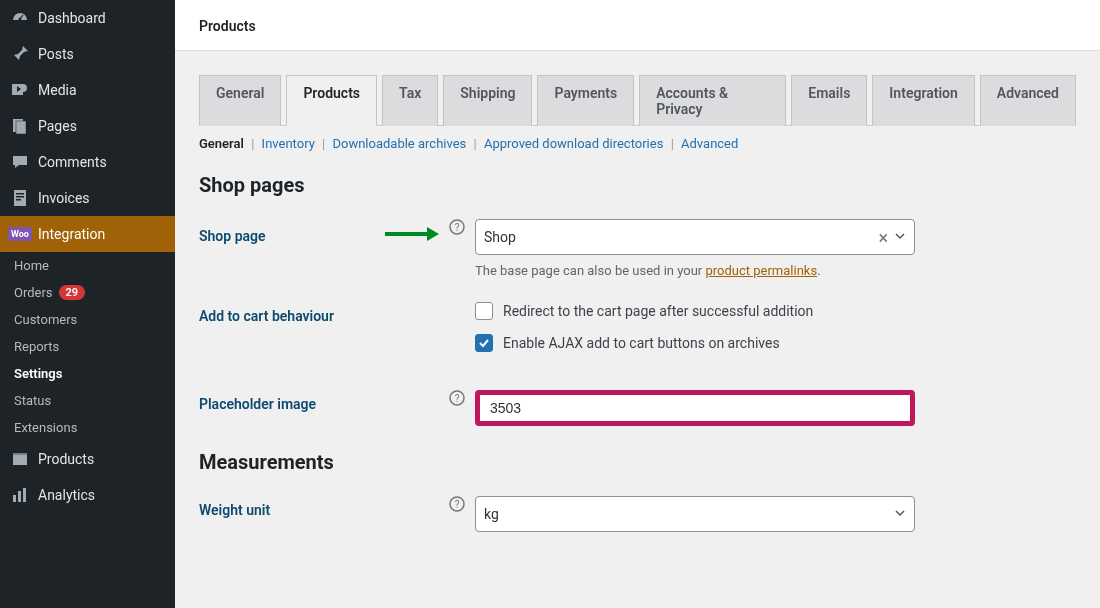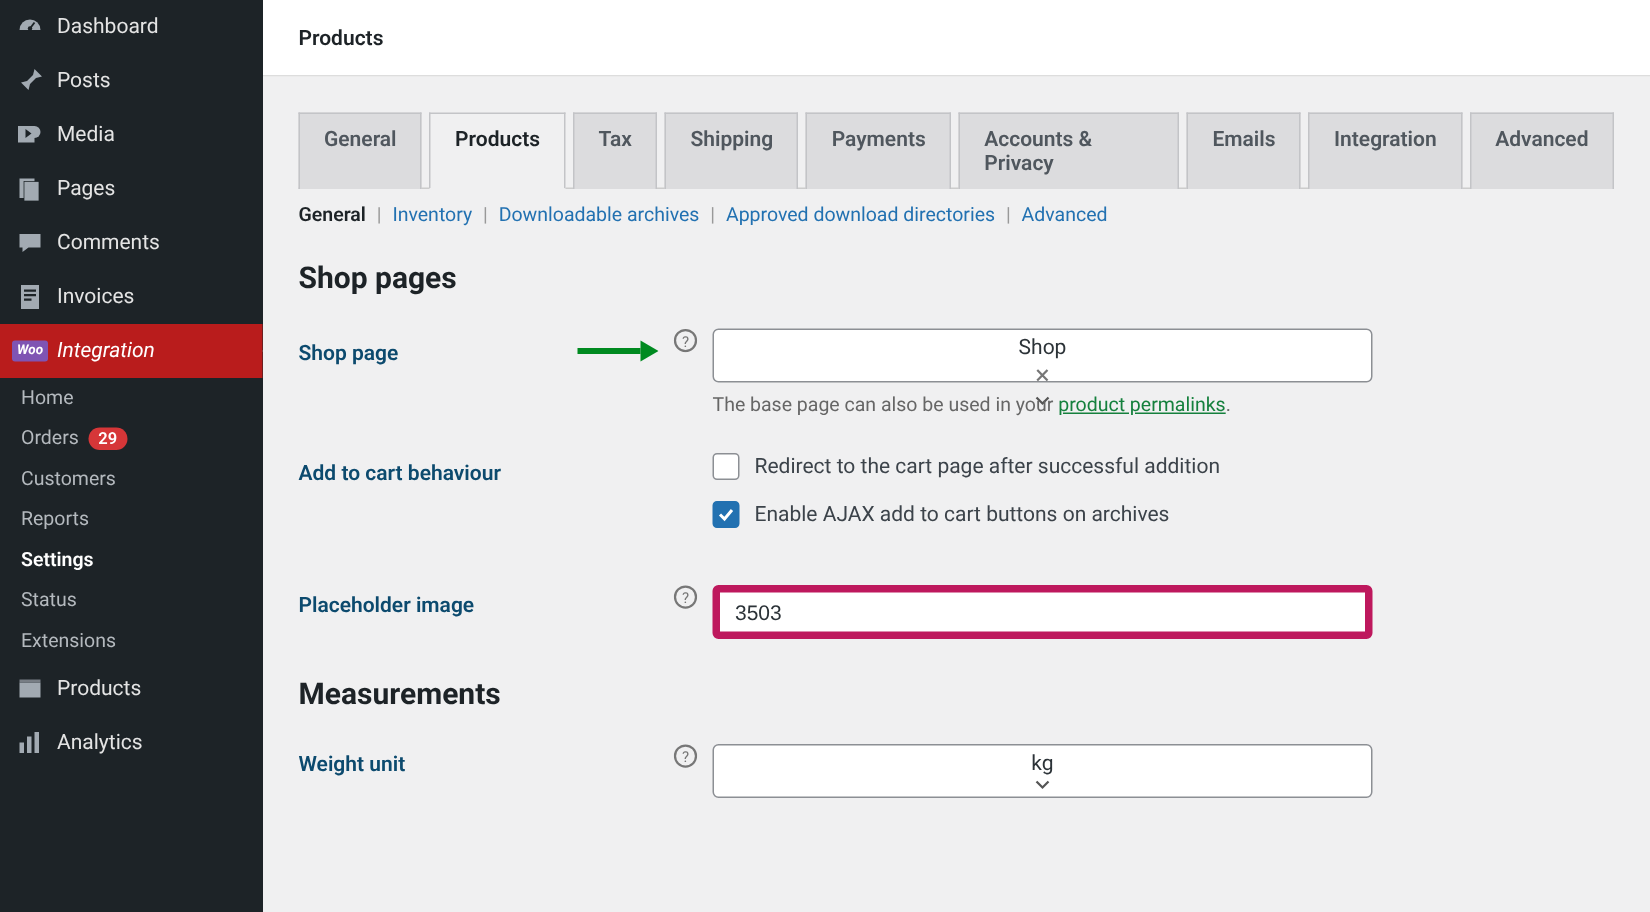--- a/index.html
+++ b/index.html
@@ -1,47 +1,47 @@
 <!DOCTYPE html>
 <html><head>
 <meta charset="utf-8">
 <style>
 * { box-sizing: border-box; margin: 0; padding: 0; }
 body { font-family: -apple-system, BlinkMacSystemFont, "Segoe UI", Roboto, sans-serif; font-size: 13px; color: #3c434a; background: #f0f0f1; width: 1100px; height: 608px; overflow: hidden; display: flex; }
 .sidebar { width: 175px; background: #1d2327; color: #f0f0f1; height: 100%; overflow-y: auto; }
 .sb-item { display: flex; align-items: center; padding: 8px 10px; color: #e4e4e4; cursor: pointer; font-size: 14px; position: relative; }
 .sb-item .icon { width: 20px; height: 20px; margin-right: 8px; display: flex; align-items: center; justify-content: center; }
-.sb-item.active { background: #b91c1c; color: #fff; font-style: italic; }
+.sb-item.active { background: #a16207; color: #fff; }
 .sb-item.active::after { content: ''; position: absolute; right: -8px; top: 50%; transform: translateY(-50%); border: 8px solid transparent; border-right-color: #f0f0f1; }
 .sb-sub { padding: 6px 10px 6px 14px; color: #b4b9be; cursor: pointer; font-size: 13px; display: flex; align-items: center; }
 .sb-sub.current { color: #fff; font-weight: 600; }
 .badge { background: #d63638; color: #fff; border-radius: 10px; padding: 1px 7px; font-size: 11px; margin-left: 6px; font-weight: 600; }
 .content { flex: 1; padding: 0; overflow-y: auto; }
 .header-bar { background: #fff; padding: 18px 24px 16px; border-bottom: 1px solid #ddd; }
 .page-title { font-size: 14px; font-weight: 600; color: #1d2327; }
 .inner { padding: 24px 24px 0 24px; }
 .tabs { display: flex; gap: 5px; border-bottom: 1px solid #ccc; margin-bottom: 10px; }
 .tab { padding: 9px 16px; background: #dcdcde; color: #50575e; cursor: pointer; font-size: 14px; font-weight: 600; border: 1px solid #c3c4c7; border-bottom: none; margin-bottom: -1px; }
 .tab.active { background: #f0f0f1; color: #1d2327; border-bottom: 1px solid #f0f0f1; }
 .subtabs { font-size: 13px; margin-bottom: 22px; }
 .subtabs span { color: #2271b1; cursor: pointer; }
 .subtabs span.current { color: #1d2327; font-weight: 600; cursor: default; }
 .subtabs .sep { color: #999; margin: 0 4px; }
 h2.section { font-size: 20px; font-weight: 700; color: #1d2327; margin: 12px 0 22px 0; }
 .form-row { display: flex; align-items: flex-start; margin-bottom: 24px; }
 .form-label { width: 250px; font-size: 14px; font-weight: 600; color: #0c4a6e; padding-top: 6px; display: flex; align-items: center; }
 .form-field { flex: 1; }
 .help-icon { width: 16px; height: 16px; color: #777; display: inline-flex; align-items: center; justify-content: center; margin-right: 10px; vertical-align: middle; }
-.select-box { display: flex; align-items: center; border: 1px solid #8c8f94; border-radius: 4px; background: #fff; padding: 4px 8px; width: 440px; height: 36px; cursor: pointer; font-size: 14px; flex-direction: column; }
+.select-box { display: flex; align-items: center; border: 1px solid #8c8f94; border-radius: 4px; background: #fff; padding: 4px 8px; width: 440px; height: 36px; cursor: pointer; font-size: 14px; }
 .select-box .text { flex: 1; color: #2c3338; }
 .select-box .clear { color: #777; font-size: 18px; padding: 0 6px; cursor: pointer; }
 .select-box .caret { color: #777; }
 .input-box { border: 5px solid #be185d; border-radius: 4px; background: #fff; padding: 6px 10px; width: 440px; height: 36px; font-size: 14px; color: #2c3338; }
 .desc { color: #666; font-size: 13px; margin-top: 8px; }
-.desc a { color: #15803d; }
+.desc a { color: #a16207; }
 .checkbox-row { display: flex; align-items: center; margin-bottom: 14px; font-size: 14px; }
 .check { width: 18px; height: 18px; border: 1px solid #8c8f94; border-radius: 3px; margin-right: 10px; display: flex; align-items: center; justify-content: center; background: #fff; cursor: pointer; }
 .check.on { background: #2271b1; border-color: #2271b1; }
 .check.on svg { display: block; }
 .check svg { display: none; }
 .arrow { margin-left: auto; margin-right: 10px; }
 .woocommerce-badge { background: #7f54b3; color: #fff; font-size: 9px; font-weight: 700; padding: 2px 3px; border-radius: 2px; }
 </style>
 </head>
 <body>

